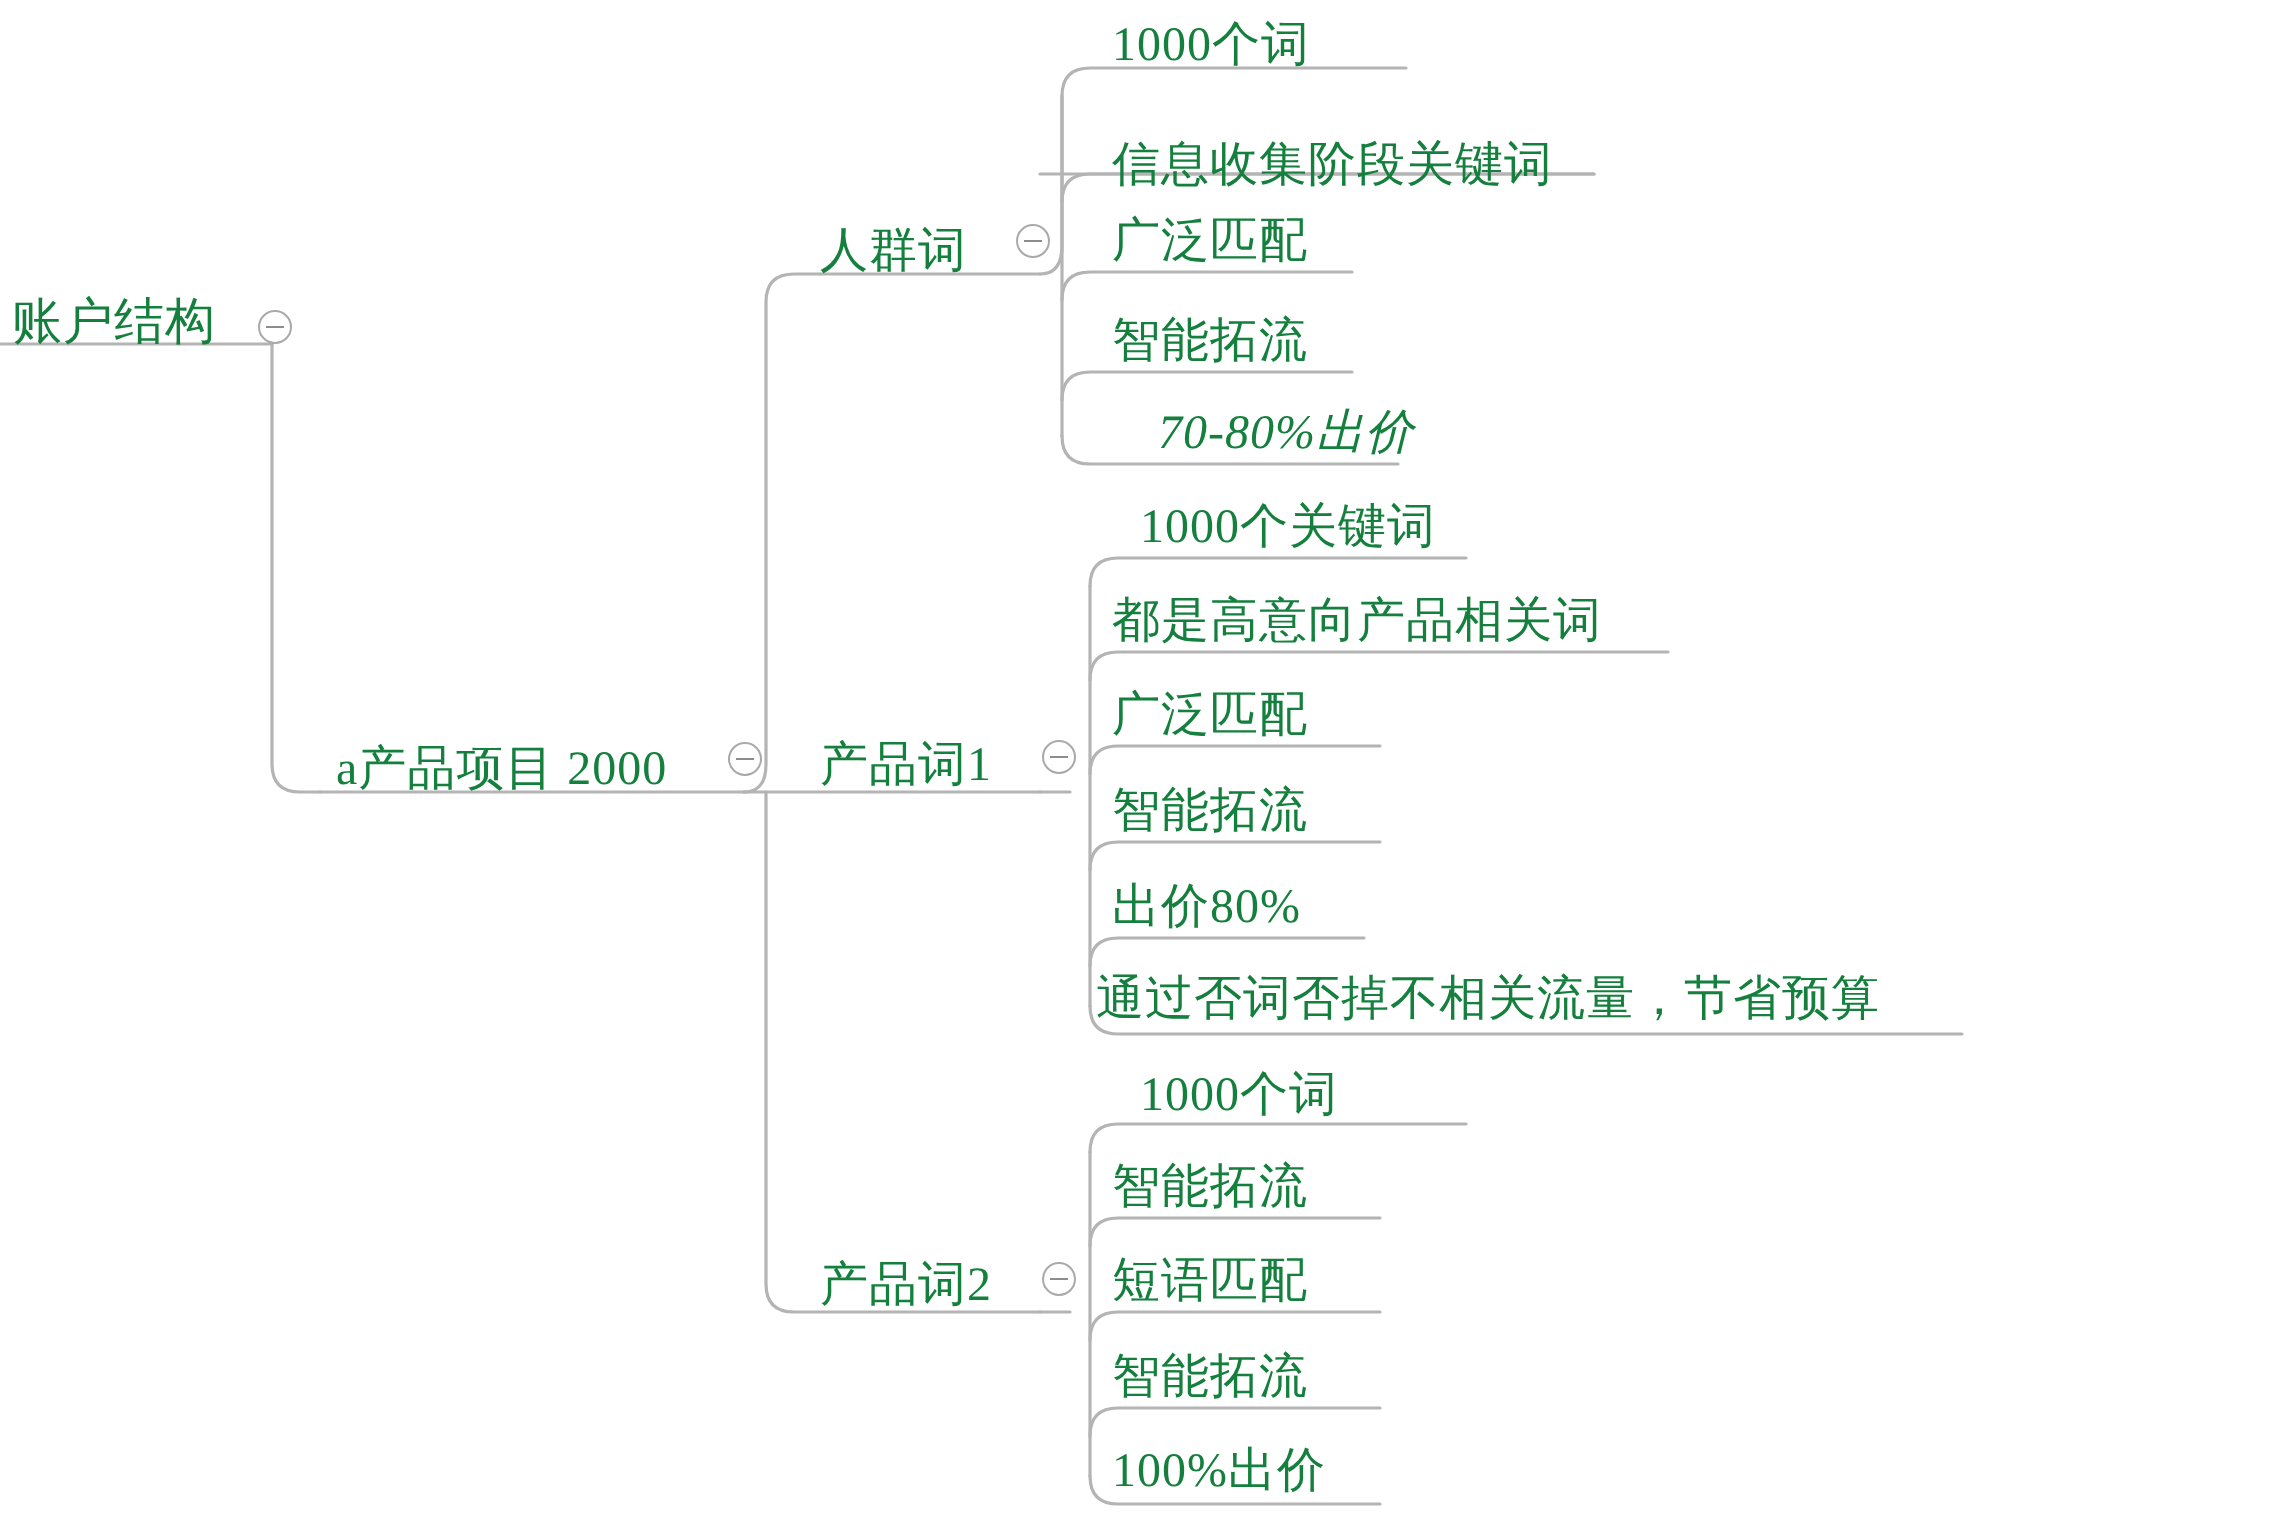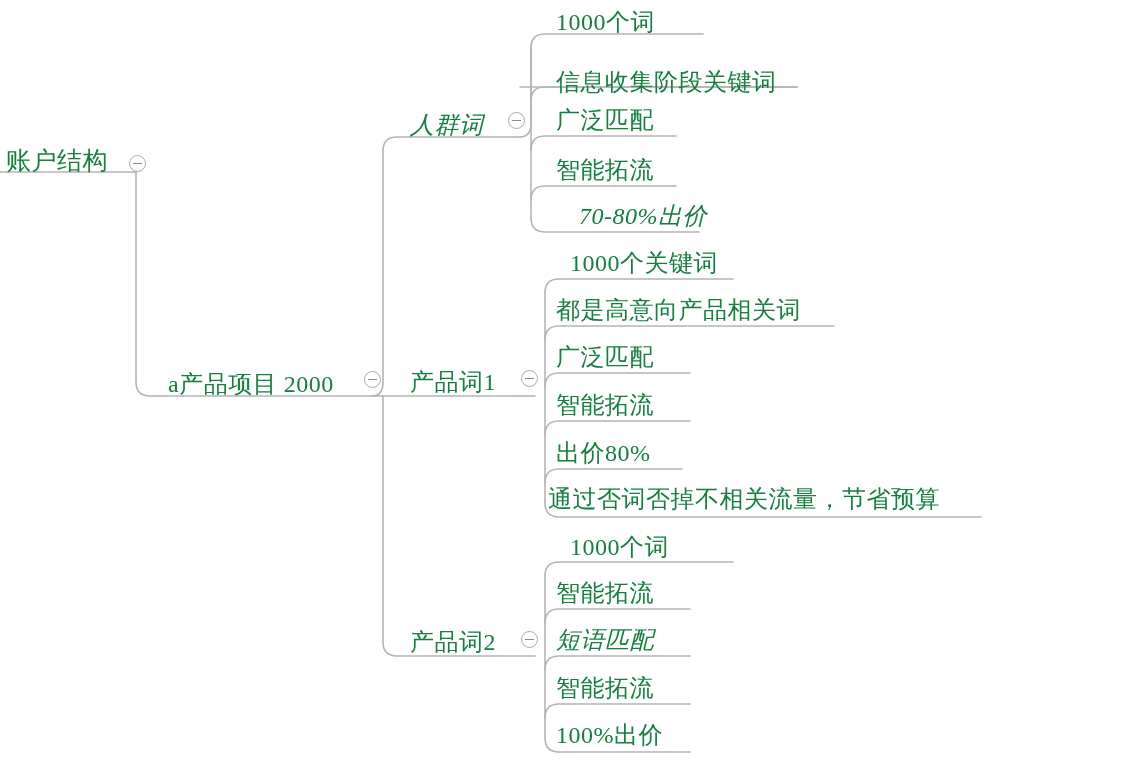--- a/index.html
+++ b/index.html
@@ -118,21 +118,21 @@
   <div class="node lvl1" style="left:6px; top:144px;">
     <span class="label">账户结构</span>
   </div>
   <div class="toggle" style="left:129px; top:155px;"></div>
 
   <div class="node lvl2" style="left:168px; top:368px;">
     <span class="label">a产品项目 2000</span>
   </div>
   <div class="toggle" style="left:364px; top:371px;"></div>
 
-  <div class="node lvl3" style="left:410px; top:109px;font-style:italic;">
+  <div class="node lvl3" style="left:410px; top:109px;">
     <span class="label">人群词</span>
   </div>
   <div class="toggle" style="left:508px; top:112px;"></div>
 
   <div class="node lvl3" style="left:410px; top:366px;">
     <span class="label">产品词1</span>
   </div>
   <div class="toggle" style="left:521px; top:370px;"></div>
 
   <div class="node lvl3" style="left:410px; top:626px;">
@@ -174,21 +174,21 @@
   <div class="node leaf" style="left:548px; top:483px;">
     <span class="label">通过否词否掉不相关流量，节省预算</span>
   </div>
 
   <div class="node leaf" style="left:570px; top:531px;">
     <span class="label">1000个词</span>
   </div>
   <div class="node leaf" style="left:556px; top:577px;">
     <span class="label">智能拓流</span>
   </div>
-  <div class="node leaf" style="left:556px; top:624px;font-style:italic;">
+  <div class="node leaf" style="left:556px; top:624px;">
     <span class="label">短语匹配</span>
   </div>
   <div class="node leaf" style="left:556px; top:672px;">
     <span class="label">智能拓流</span>
   </div>
   <div class="node leaf" style="left:556px; top:719px;">
     <span class="label">100%出价</span>
   </div>
 
 

